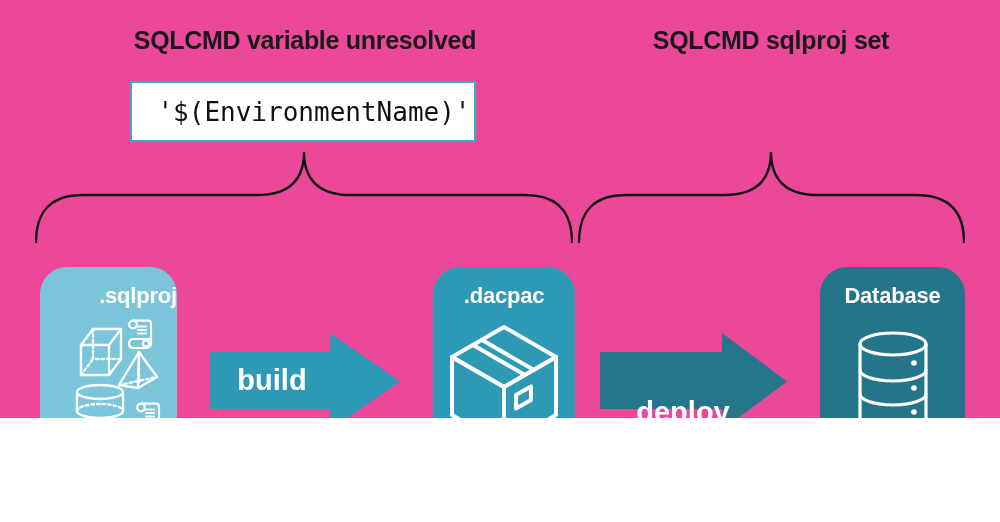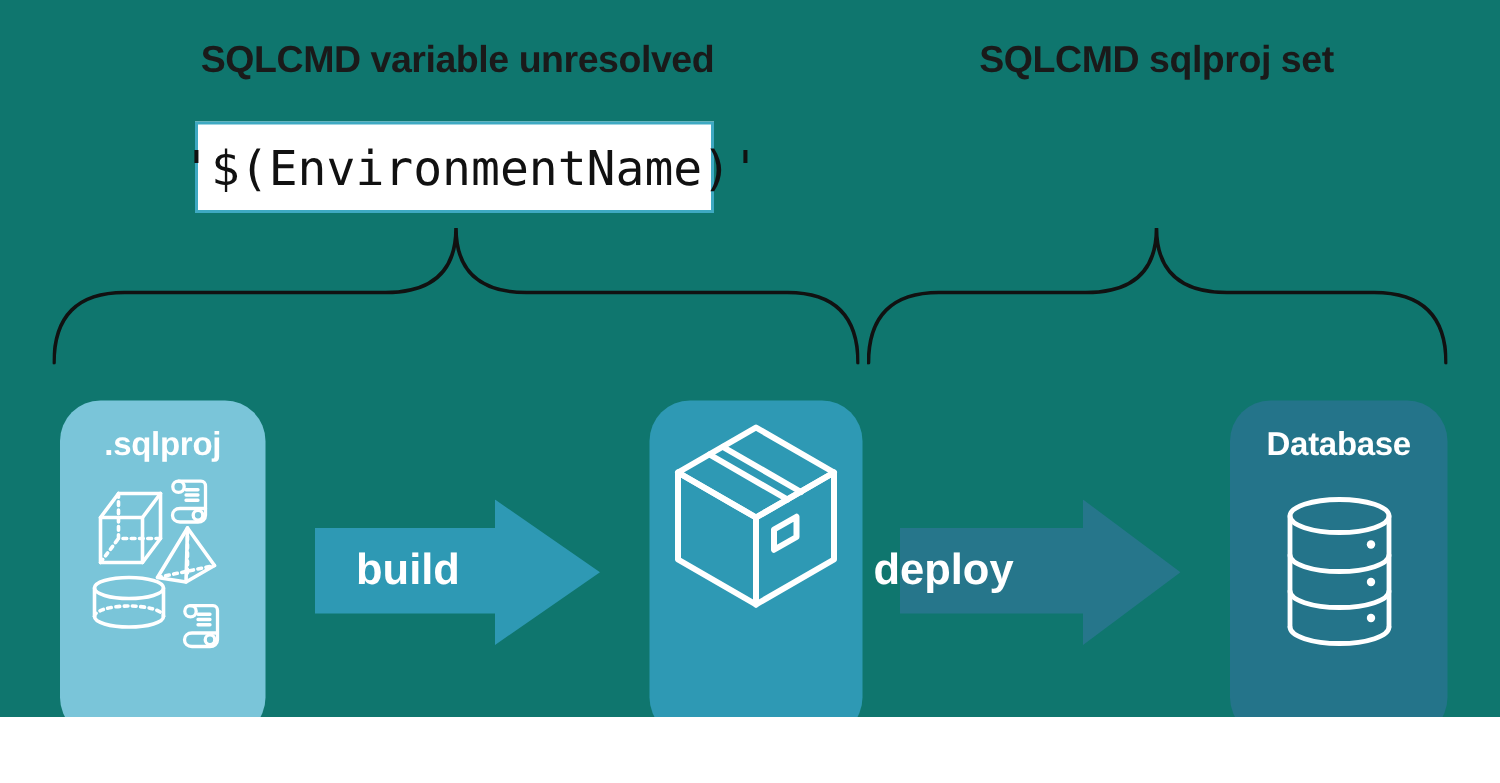--- a/index.html
+++ b/index.html
@@ -1,55 +1,55 @@
 <!DOCTYPE html>
 <html><head>
 <meta charset="utf-8">
 <style>
   html,body{margin:0;padding:0;background:#fff;}
-  .canvas{position:relative;width:1000px;height:478px;background:#0f766e;overflow:hidden;
+  .canvas{position:relative;width:1000px;height:418px;background:#ec4899;overflow:hidden;
           font-family:"Liberation Sans",sans-serif;}
 
   .title{position:absolute;top:26px;font-size:25px;font-weight:700;color:#1a1a1a;
          text-align:center;letter-spacing:-0.3px;}
   .t1{left:118px;width:374px;}
   .t2{left:634px;width:274px;}
 
   .codebox{position:absolute;top:81px;height:61px;background:#fff;border:2px solid #3EA9C2;
            box-sizing:border-box;display:flex;align-items:center;justify-content:center;}
   .cb1{left:130px;width:346px;}
   .cb2{left:667px;width:205px;}
-  .code{font-family:"DejaVu Sans Mono",monospace;font-size:32px;color:#111;white-space:pre;margin-left:22px;}
+  .code{font-family:"DejaVu Sans Mono",monospace;font-size:26px;color:#111;white-space:pre;margin-left:22px;}
 
   .brace{position:absolute;top:150px;height:93px;}
   .b1{left:35px;width:538px;}
   .b2{left:578px;width:387px;}
   .brace path{fill:none;stroke:#111;stroke-width:2.4;stroke-linecap:round;}
 
   .card{position:absolute;top:267px;height:225px;border-radius:27px;
         display:flex;flex-direction:column;align-items:center;}
-  .c1{left:40px;width:137px;}
+  .c1{left:40px;width:137px;align-items:flex-end;}
   .c2{left:433px;width:142px;}
   .c3{left:820px;width:145px;}
   .card-label{margin-top:16px;font-size:22px;font-weight:700;color:#fff;letter-spacing:-0.2px;}
 
   .icon-stroke{fill:none;stroke:#fff;stroke-linecap:round;stroke-linejoin:round;}
   .dash{stroke-dasharray:2.5 3;}
 
   .sql-objects{margin-top:4px;}
   .pkg{margin-top:14px;}
   .db{margin-top:22px;}
 
   .arrow{position:absolute;top:333px;height:97px;}
   .a1{left:210px;width:190px;}
   .a2{left:600px;width:187px;}
   .arrow-label{position:absolute;top:352px;height:57px;display:flex;align-items:center;
                justify-content:center;font-size:29px;font-weight:700;color:#fff;}
   .al1{left:212px;width:120px;text-align:right;}
-  .al2{left:568px;width:122px;}
+  .al2{left:622px;width:122px;margin-top:32px;}
 </style>
 </head>
 <body>
 
 <div class="canvas">
 
   <div class="title t1">SQLCMD variable unresolved</div>
   <div class="title t2">SQLCMD sqlproj set</div>
 
   <div class="codebox cb1" style="border-color: rgb(62, 169, 194);">
@@ -100,20 +100,21 @@
       </g>
     </svg>
   </div>
 
   <svg class="arrow a1" viewBox="0 0 190 97">
     <polygon points="0,19 120,19 120,0 190,48.5 120,97 120,76 0,76" fill="#2E99B4"></polygon>
   </svg>
   <div class="arrow-label al1">build</div>
 
   <div class="card c2" style="background: rgb(46, 153, 180);">
+    <div class="card-label">.dacpac</div>
     <svg class="pkg" width="120" height="127" viewBox="0 0 120 127">
       <g class="icon-stroke" stroke-width="4">
         <path d="M60,4 L112,34 L60,64 L8,34 Z"></path>
         <path d="M38,17 L90,47 M29,22 L81,52"></path>
         <path d="M8,34 L8,92 L60,122 L60,64 Z"></path>
         <path d="M112,34 L112,92 L60,122 L60,64 Z"></path>
         <path d="M72,72 L87,63.5 L87,77 L72,85.5 Z"></path>
       </g>
     </svg>
   </div>

